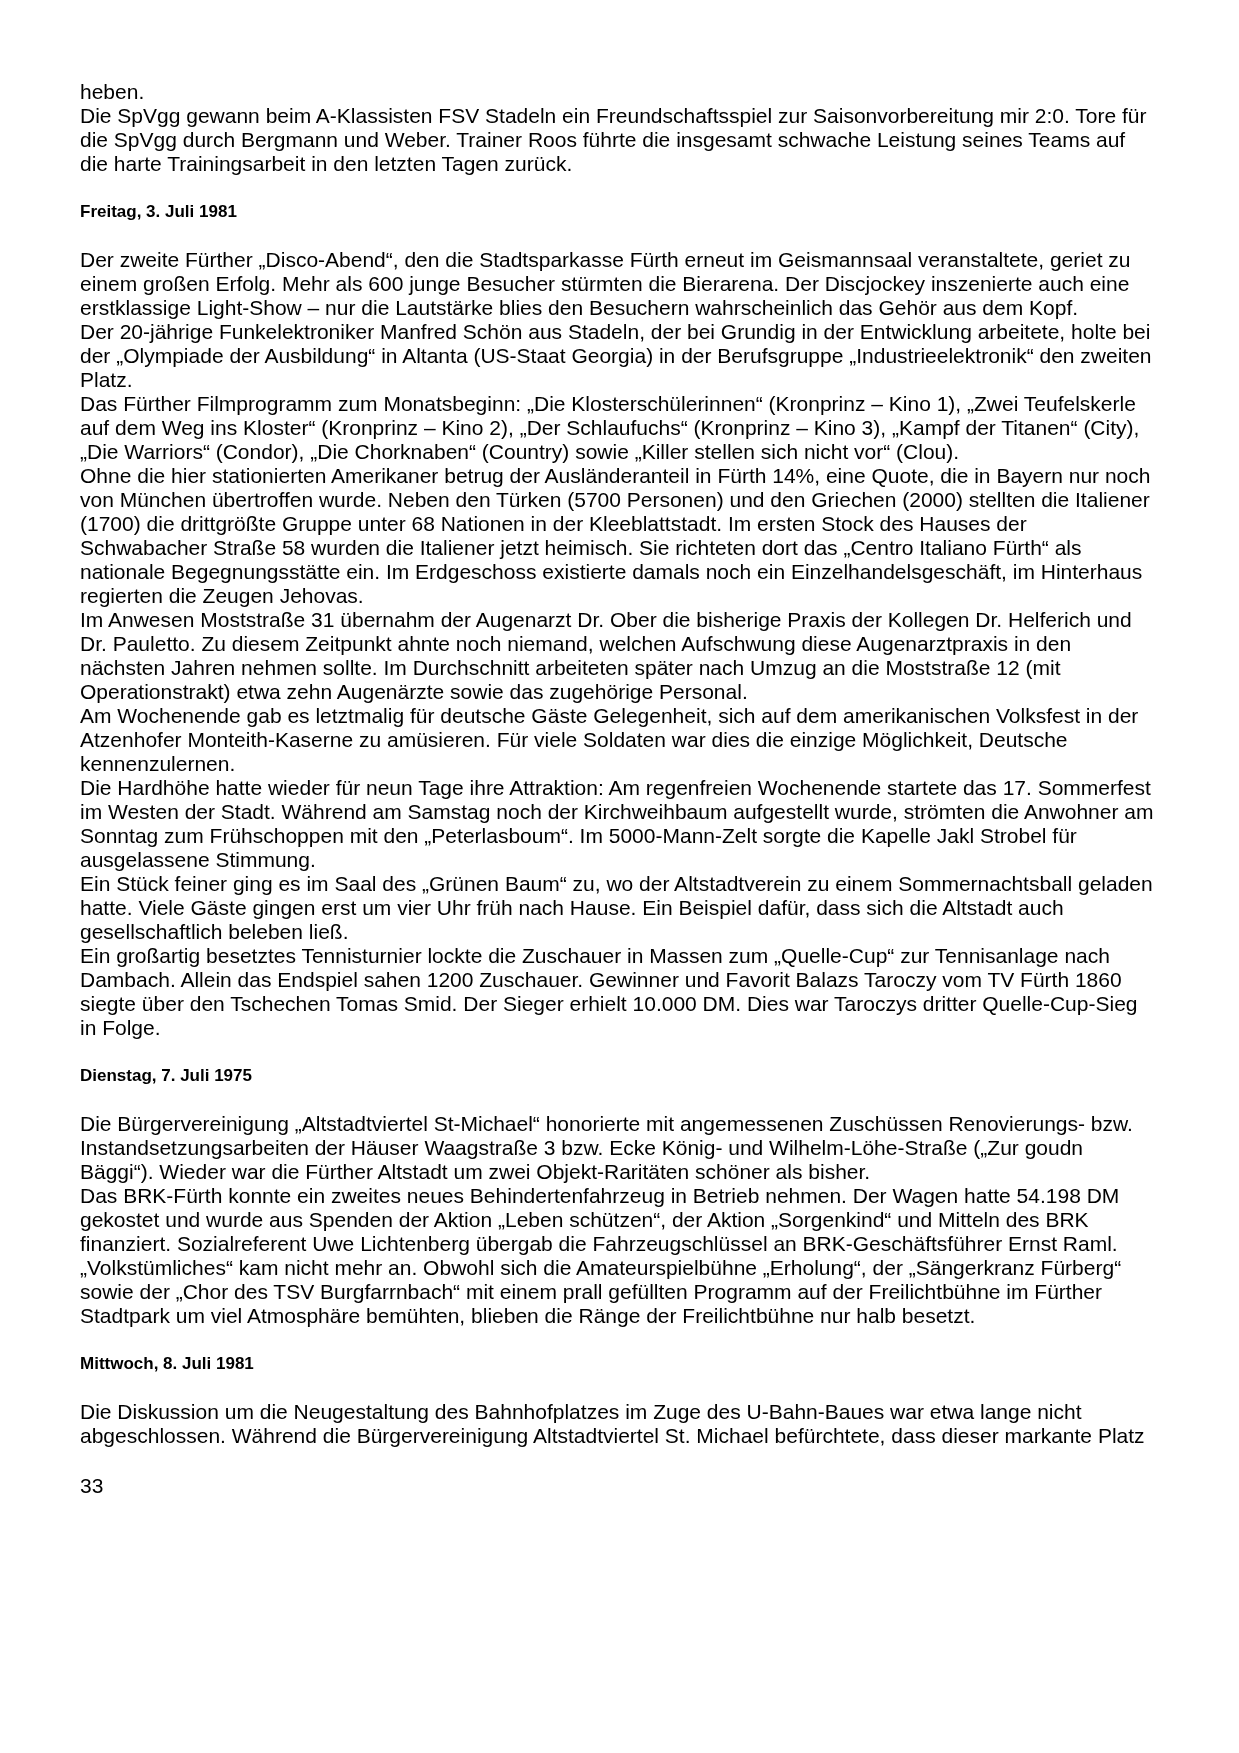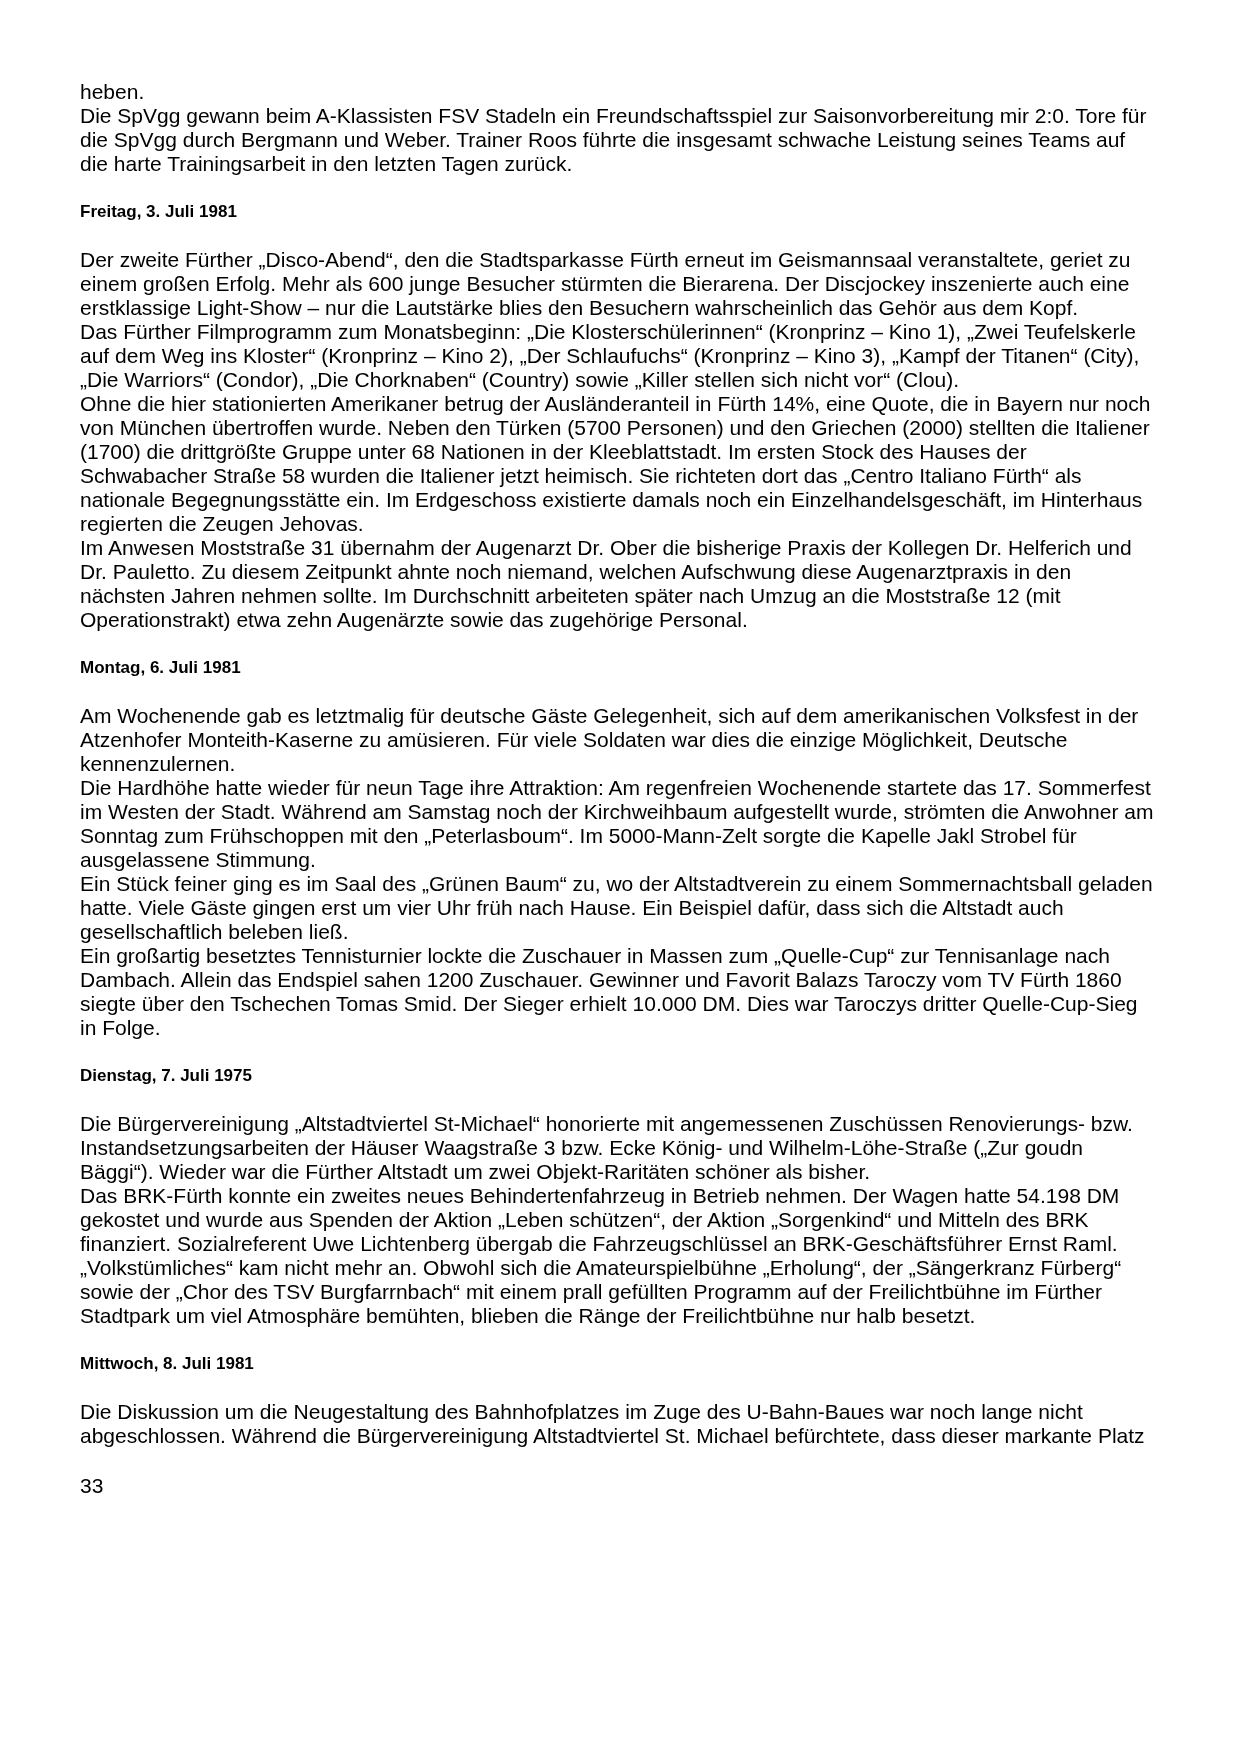--- a/index.html
+++ b/index.html
@@ -54,34 +54,34 @@
 <body>
 
 <div class="page">
   <div class="content">
 
     <p>heben.</p>
     <p>Die SpVgg gewann beim A-Klassisten FSV Stadeln ein Freundschaftsspiel zur Saisonvorbereitung mir 2:0. Tore für die SpVgg durch Bergmann und Weber. Trainer Roos führte die insgesamt schwache Leistung seines Teams auf die harte Trainingsarbeit in den letzten Tagen zurück.</p>
 
     <h2>Freitag, 3. Juli 1981</h2>
     <p>Der zweite Fürther „Disco-Abend“, den die Stadtsparkasse Fürth erneut im Geismannsaal veranstaltete, geriet zu einem großen Erfolg. Mehr als 600 junge Besucher stürmten die Bierarena. Der Discjockey inszenierte auch eine erstklassige Light-Show – nur die Lautstärke blies den Besuchern wahrscheinlich das Gehör aus dem Kopf.</p>
+    <p>Der 20-jährige Funkelektroniker Manfred Schön aus Stadeln, der bei Grundig in der Entwicklung arbeitete, holte bei der „Olympiade der Ausbildung“ in Altanta (US-Staat Georgia) in der Berufsgruppe „Industrieelektronik“ den zweiten Platz.</p>
     <p>Das Fürther Filmprogramm zum Monatsbeginn: „Die Klosterschülerinnen“ (Kronprinz – Kino 1), „Zwei Teufelskerle auf dem Weg ins Kloster“ (Kronprinz – Kino 2), „Der Schlaufuchs“ (Kronprinz – Kino 3), „Kampf der Titanen“ (City), „Die Warriors“ (Condor), „Die Chorknaben“ (Country) sowie „Killer stellen sich nicht vor“ (Clou).</p>
 
     <p>Ohne die hier stationierten Amerikaner betrug der Ausländeranteil in Fürth 14%, eine Quote, die in Bayern nur noch von München übertroffen wurde. Neben den Türken (5700 Personen) und den Griechen (2000) stellten die Italiener (1700) die drittgrößte Gruppe unter 68 Nationen in der Kleeblattstadt. Im ersten Stock des Hauses der Schwabacher Straße 58 wurden die Italiener jetzt heimisch. Sie richteten dort das „Centro Italiano Fürth“ als nationale Begegnungsstätte ein. Im Erdgeschoss existierte damals noch ein Einzelhandelsgeschäft, im Hinterhaus regierten die Zeugen Jehovas.</p>
     <p>Im Anwesen Moststraße 31 übernahm der Augenarzt Dr. Ober die bisherige Praxis der Kollegen Dr. Helferich und Dr. Pauletto. Zu diesem Zeitpunkt ahnte noch niemand, welchen Aufschwung diese Augenarztpraxis in den nächsten Jahren nehmen sollte. Im Durchschnitt arbeiteten später nach Umzug an die Moststraße 12 (mit Operationstrakt) etwa zehn Augenärzte sowie das zugehörige Personal.</p>
 
-    <h2>Montag, 6. Juli 1981</h2>
     <p>Am Wochenende gab es letztmalig für deutsche Gäste Gelegenheit, sich auf dem amerikanischen Volksfest in der Atzenhofer Monteith-Kaserne zu amüsieren. Für viele Soldaten war dies die einzige Möglichkeit, Deutsche kennenzulernen.</p>
     <p>Die Hardhöhe hatte wieder für neun Tage ihre Attraktion: Am regenfreien Wochenende startete das 17. Sommerfest im Westen der Stadt. Während am Samstag noch der Kirchweihbaum aufgestellt wurde, strömten die Anwohner am Sonntag zum Frühschoppen mit den „Peterlasboum“. Im 5000-Mann-Zelt sorgte die Kapelle Jakl Strobel für ausgelassene Stimmung.</p>
     <p>Ein Stück feiner ging es im Saal des „Grünen Baum“ zu, wo der Altstadtverein zu einem Sommernachtsball geladen hatte. Viele Gäste gingen erst um vier Uhr früh nach Hause. Ein Beispiel dafür, dass sich die Altstadt auch gesellschaftlich beleben ließ.</p>
     <p>Ein großartig besetztes Tennisturnier lockte die Zuschauer in Massen zum „Quelle-Cup“ zur Tennisanlage nach Dambach. Allein das Endspiel sahen 1200 Zuschauer. Gewinner und Favorit Balazs Taroczy vom TV Fürth 1860 siegte über den Tschechen Tomas Smid. Der Sieger erhielt 10.000 DM. Dies war Taroczys dritter Quelle-Cup-Sieg in Folge.</p>
 
     <h2>Dienstag, 7. Juli 1975</h2>
     <p>Die Bürgervereinigung „Altstadtviertel St-Michael“ honorierte mit angemessenen Zuschüssen Renovierungs- bzw. Instandsetzungsarbeiten der Häuser Waagstraße 3 bzw. Ecke König- und Wilhelm-Löhe-Straße („Zur goudn Bäggi“). Wieder war die Fürther Altstadt um zwei Objekt-Raritäten schöner als bisher.</p>
     <p>Das BRK-Fürth konnte ein zweites neues Behindertenfahrzeug in Betrieb nehmen. Der Wagen hatte 54.198 DM gekostet und wurde aus Spenden der Aktion „Leben schützen“, der Aktion „Sorgenkind“ und Mitteln des BRK finanziert. Sozialreferent Uwe Lichtenberg übergab die Fahrzeugschlüssel an BRK-Geschäftsführer Ernst Raml.</p>
     <p>„Volkstümliches“ kam nicht mehr an. Obwohl sich die Amateurspielbühne „Erholung“, der „Sängerkranz Fürberg“ sowie der „Chor des TSV Burgfarrnbach“ mit einem prall gefüllten Programm auf der Freilichtbühne im Fürther Stadtpark um viel Atmosphäre bemühten, blieben die Ränge der Freilichtbühne nur halb besetzt.</p>
 
     <h2>Mittwoch, 8. Juli 1981</h2>
-    <p>Die Diskussion um die Neugestaltung des Bahnhofplatzes im Zuge des U-Bahn-Baues war noch lange nicht abgeschlossen. Während die Bürgervereinigung Altstadtviertel St. Michael befürchtete, dass dieser markante Platz</p>
+    <p>Die Diskussion um die Neugestaltung des Bahnhofplatzes im Zuge des U-Bahn-Baues war etwa lange nicht abgeschlossen. Während die Bürgervereinigung Altstadtviertel St. Michael befürchtete, dass dieser markante Platz</p>
 
     <div class="page-number">33</div>
   </div>
 </div>
 
 </body></html>

